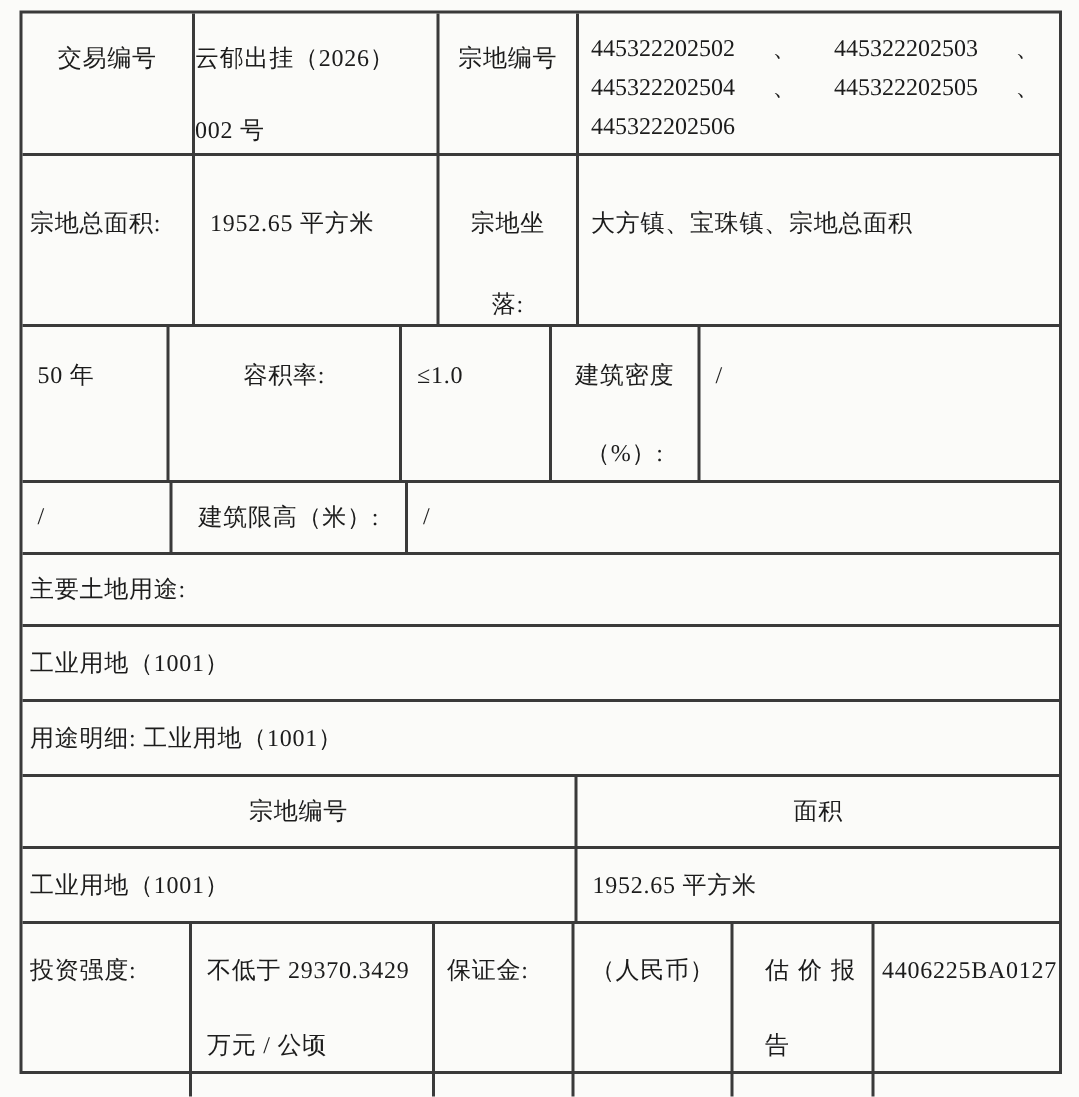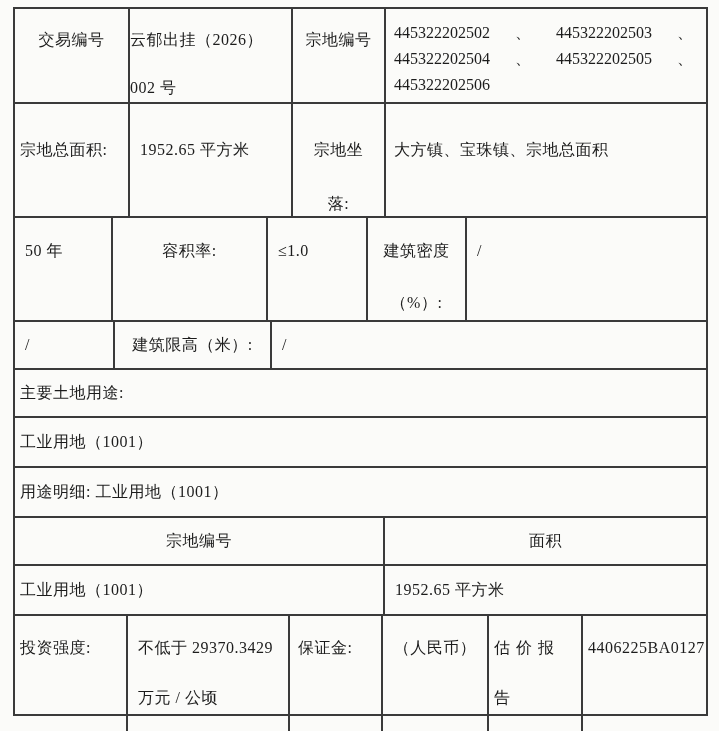--- a/index.html
+++ b/index.html
@@ -48,21 +48,21 @@
   .r2 .cell{padding-top:19px;line-height:54px;}
   .r3 .cell{padding-top:7px;line-height:52px;}
   .r10 .cell{padding-top:7px;line-height:50px;}
   
   .mid .cell{display:flex;align-items:center;}
   .mid .cell.ctr{justify-content:center;}
   .ctr{text-align:center;}
   .pl5{padding-left:5px;}  .pl8{padding-left:8px;}
   .pl10{padding-left:10px;} .pl16{padding-left:0;}
   .nums{word-spacing:21px;letter-spacing:0;padding-left:8px;}
-  .sp6{letter-spacing:6px;}
+  .sp6{letter-spacing:6px;margin-left:16px;}
 </style>
 </head>
 <body>
 
 <div class="page">
   <div class="doc-table">
 
     <div class="row r1">
       <div class="cell w115 ctr">
         <div>交易编号</div>

